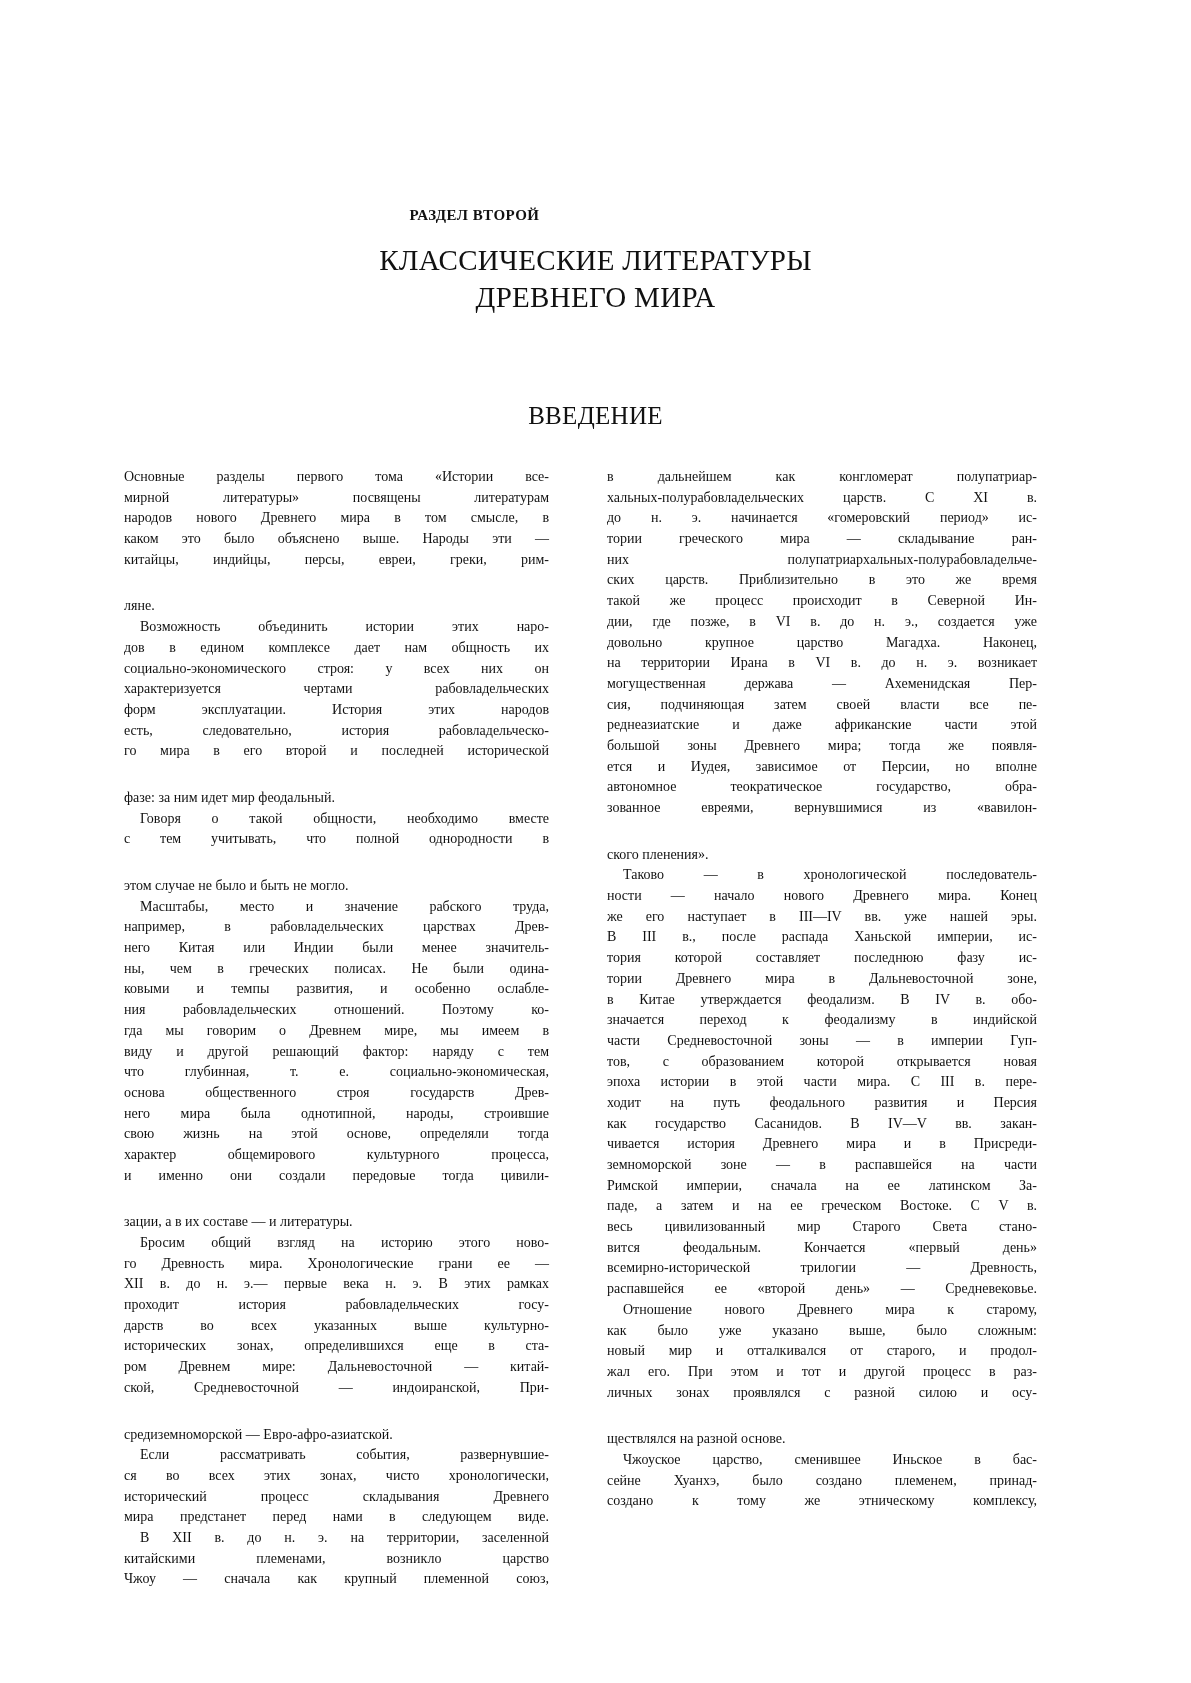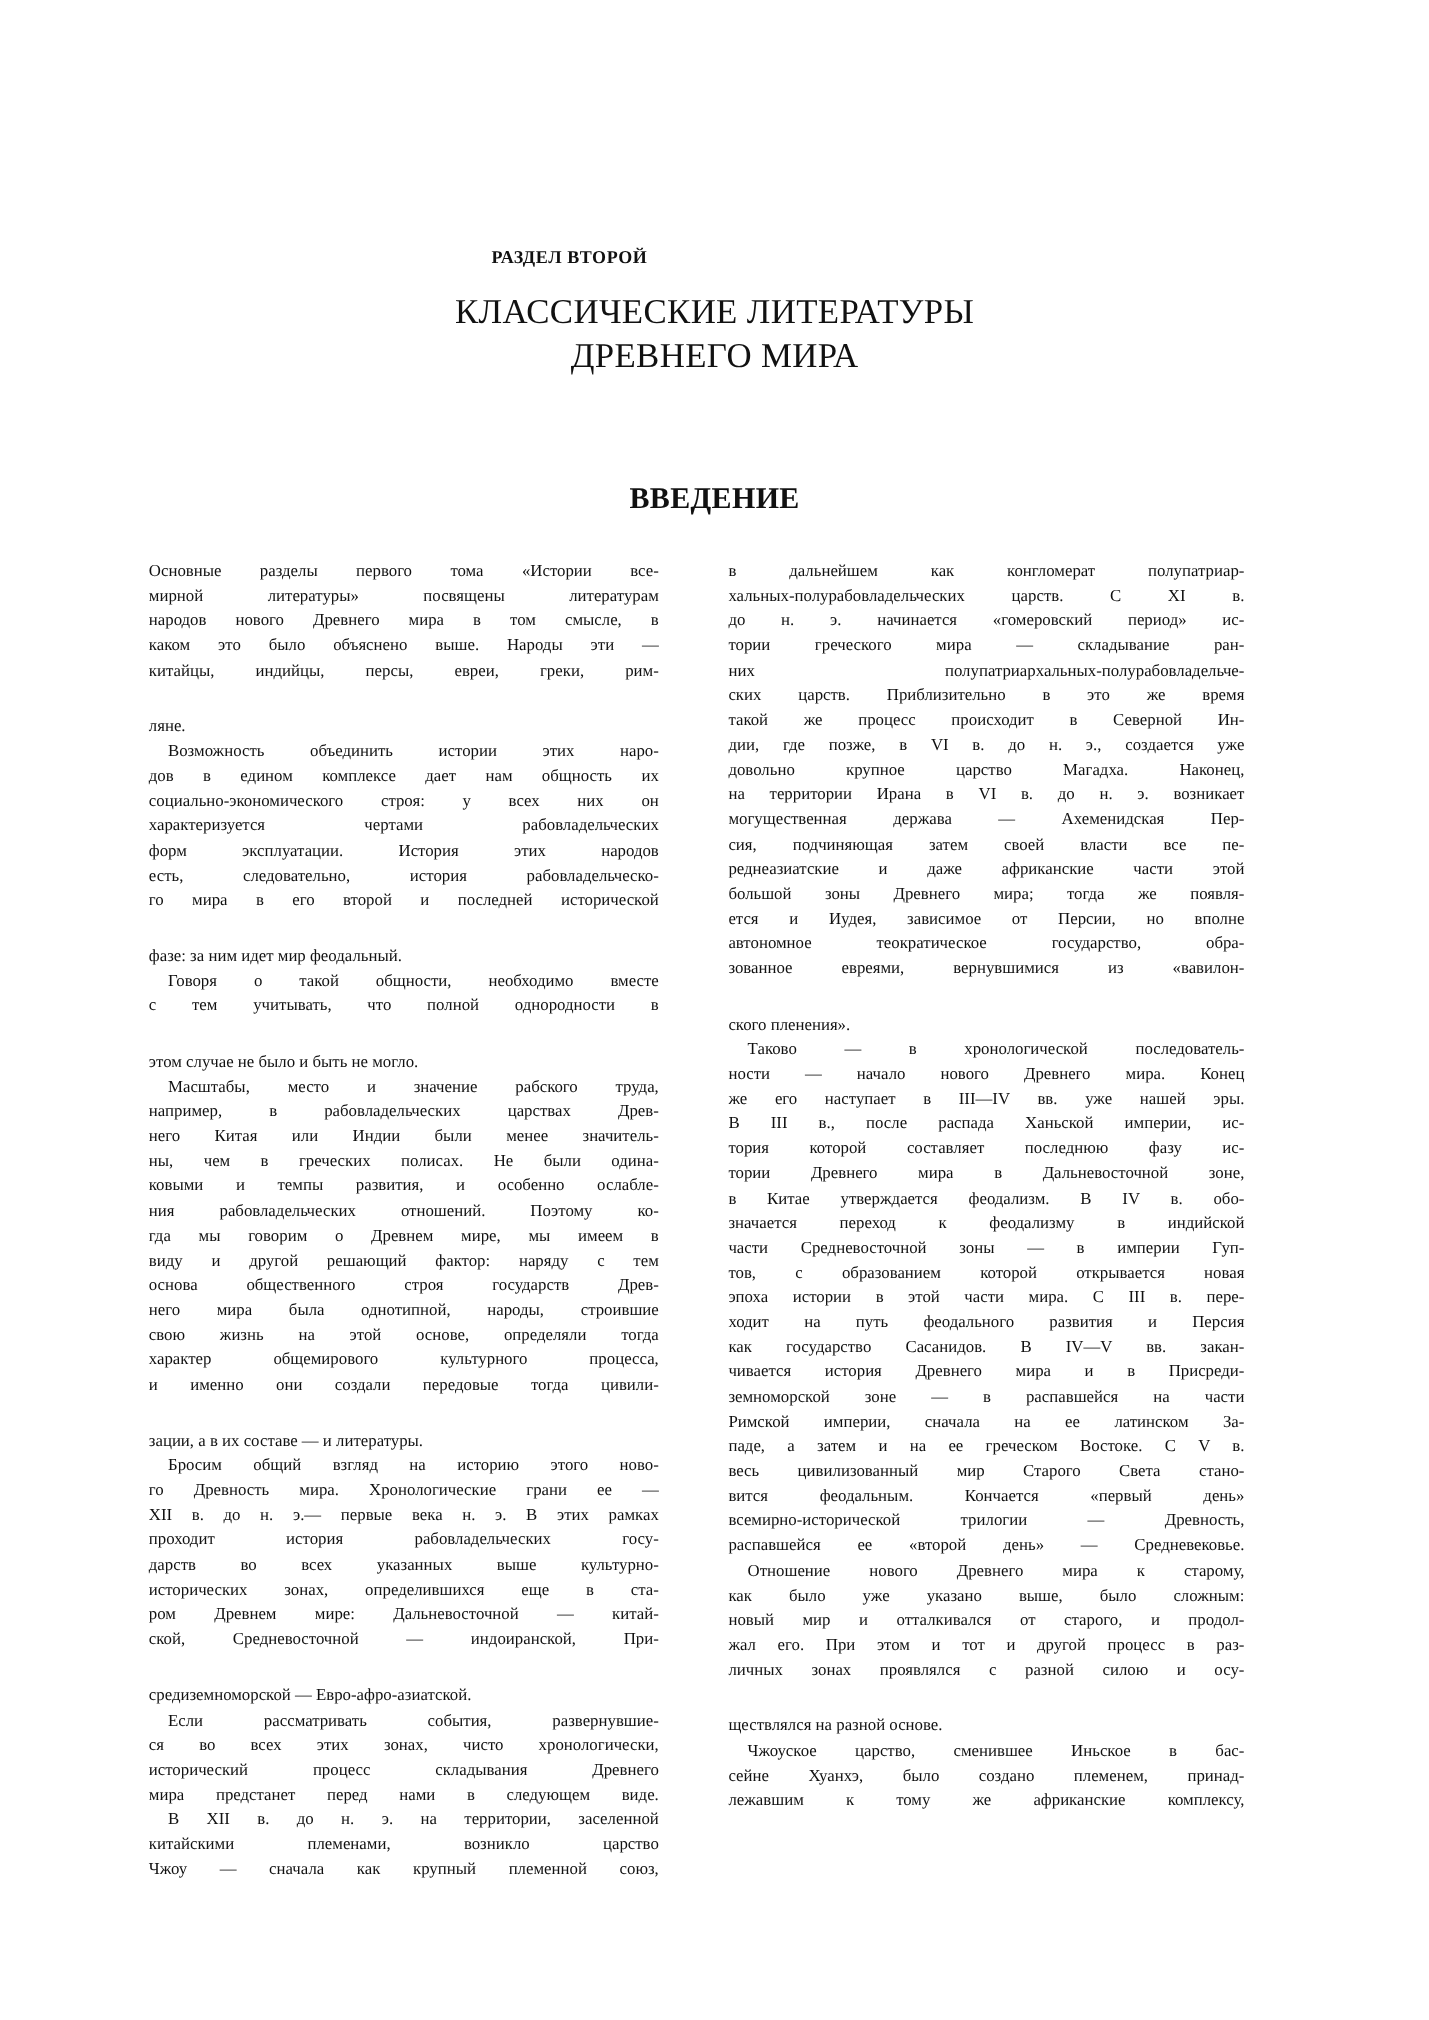--- a/index.html
+++ b/index.html
@@ -37,21 +37,20 @@
     }
     .main-title div { white-space: nowrap; }
     .intro-heading {
       position: absolute;
       top: 402px;
       left: 0;
       width: 1191px;
       text-align: center;
       font-size: 25px;
       letter-spacing: 0.3px;
-      font-weight: bold;
     }
     .column {
       position: absolute;
       top: 467px;
       width: 425px;
       font-size: 14px;
       line-height: 20.7px;
     }
     .col-left { left: 124px; }
     .col-right { left: 607px; width: 430px; }
@@ -96,20 +95,21 @@
     <span class="line">с тем учитывать, что полной однородности в</span>
     <span class="line last">этом случае не было и быть не могло.</span>
     <span class="line indent">Масштабы, место и значение рабского труда,</span>
     <span class="line">например, в рабовладельческих царствах Древ-</span>
     <span class="line">него Китая или Индии были менее значитель-</span>
     <span class="line">ны, чем в греческих полисах. Не были одина-</span>
     <span class="line">ковыми и темпы развития, и особенно ослабле-</span>
     <span class="line">ния рабовладельческих отношений. Поэтому ко-</span>
     <span class="line">гда мы говорим о Древнем мире, мы имеем в</span>
     <span class="line">виду и другой решающий фактор: наряду с тем</span>
+    <span class="line">что глубинная, т. е. социально-экономическая,</span>
     <span class="line">основа общественного строя государств Древ-</span>
     <span class="line">него мира была однотипной, народы, строившие</span>
     <span class="line">свою жизнь на этой основе, определяли тогда</span>
     <span class="line">характер общемирового культурного процесса,</span>
     <span class="line">и именно они создали передовые тогда цивили-</span>
     <span class="line last">зации, а в их составе — и литературы.</span>
     <span class="line indent">Бросим общий взгляд на историю этого ново-</span>
     <span class="line">го Древность мира. Хронологические грани ее —</span>
     <span class="line">XII в. до н. э.— первые века н. э. В этих рамках</span>
     <span class="line">проходит история рабовладельческих госу-</span>
@@ -167,14 +167,14 @@
     <span class="line">всемирно-исторической трилогии — Древность,</span>
     <span class="line">распавшейся ее «второй день» — Средневековье.</span>
     <span class="line indent">Отношение нового Древнего мира к старому,</span>
     <span class="line">как было уже указано выше, было сложным:</span>
     <span class="line">новый мир и отталкивался от старого, и продол-</span>
     <span class="line">жал его. При этом и тот и другой процесс в раз-</span>
     <span class="line">личных зонах проявлялся с разной силою и осу-</span>
     <span class="line last">ществлялся на разной основе.</span>
     <span class="line indent">Чжоуское царство, сменившее Иньское в бас-</span>
     <span class="line">сейне Хуанхэ, было создано племенем, принад-</span>
-    <span class="line">лежавшим к тому же африканские комплексу,</span>
+    <span class="line">создано к тому же этническому комплексу,</span>
   </div>
 
 </body></html>

